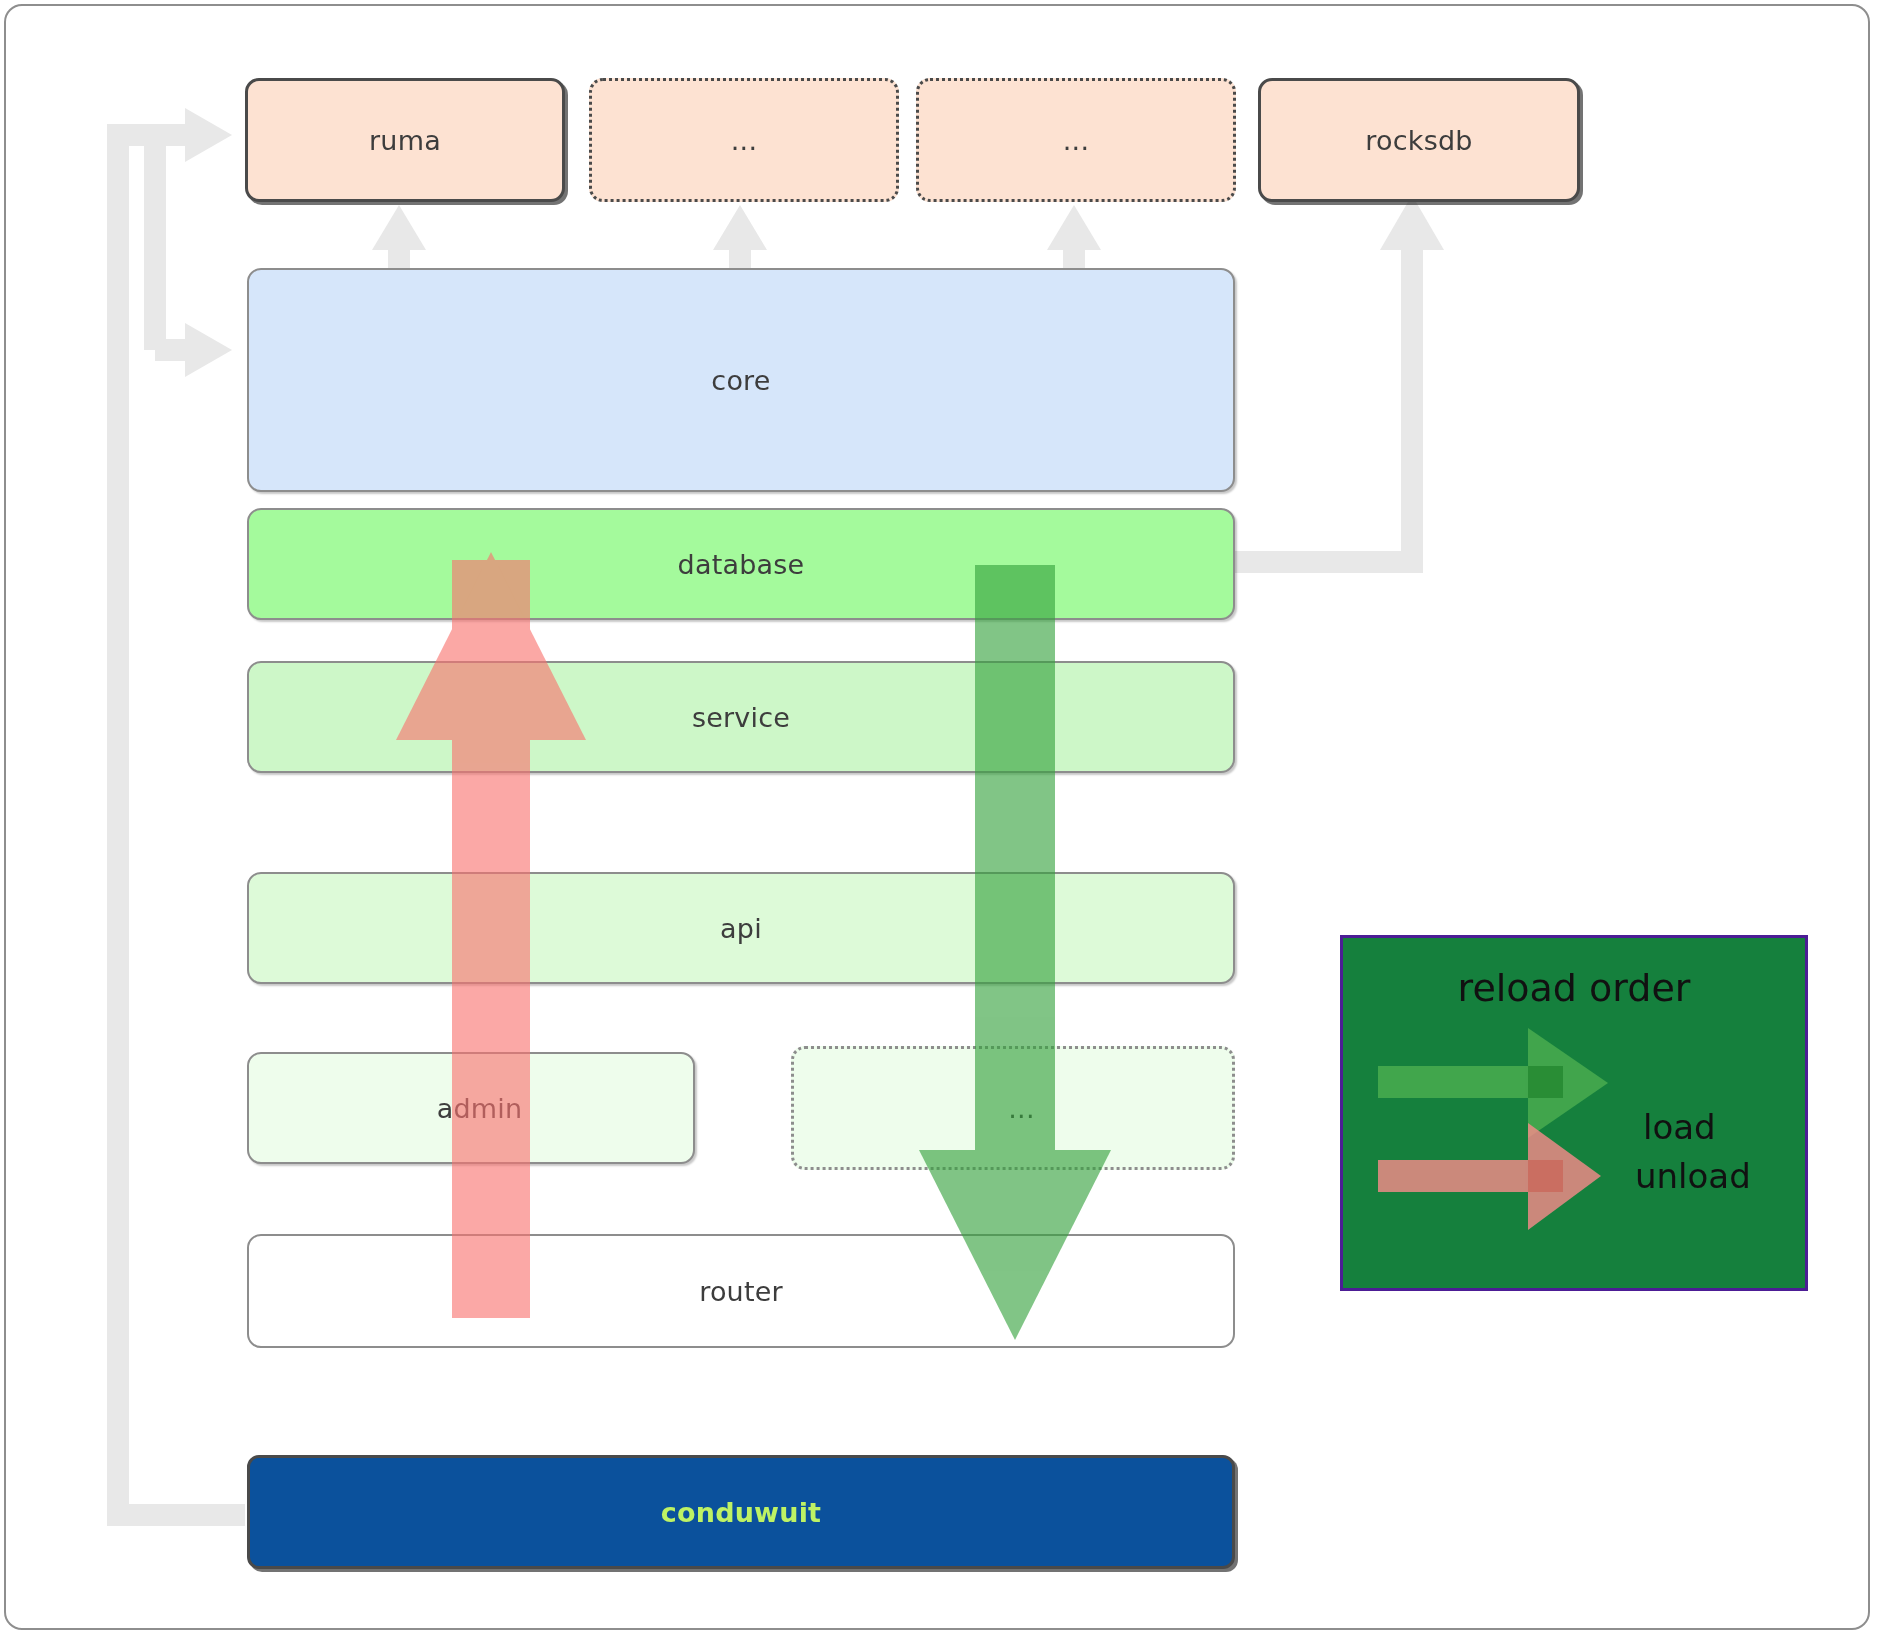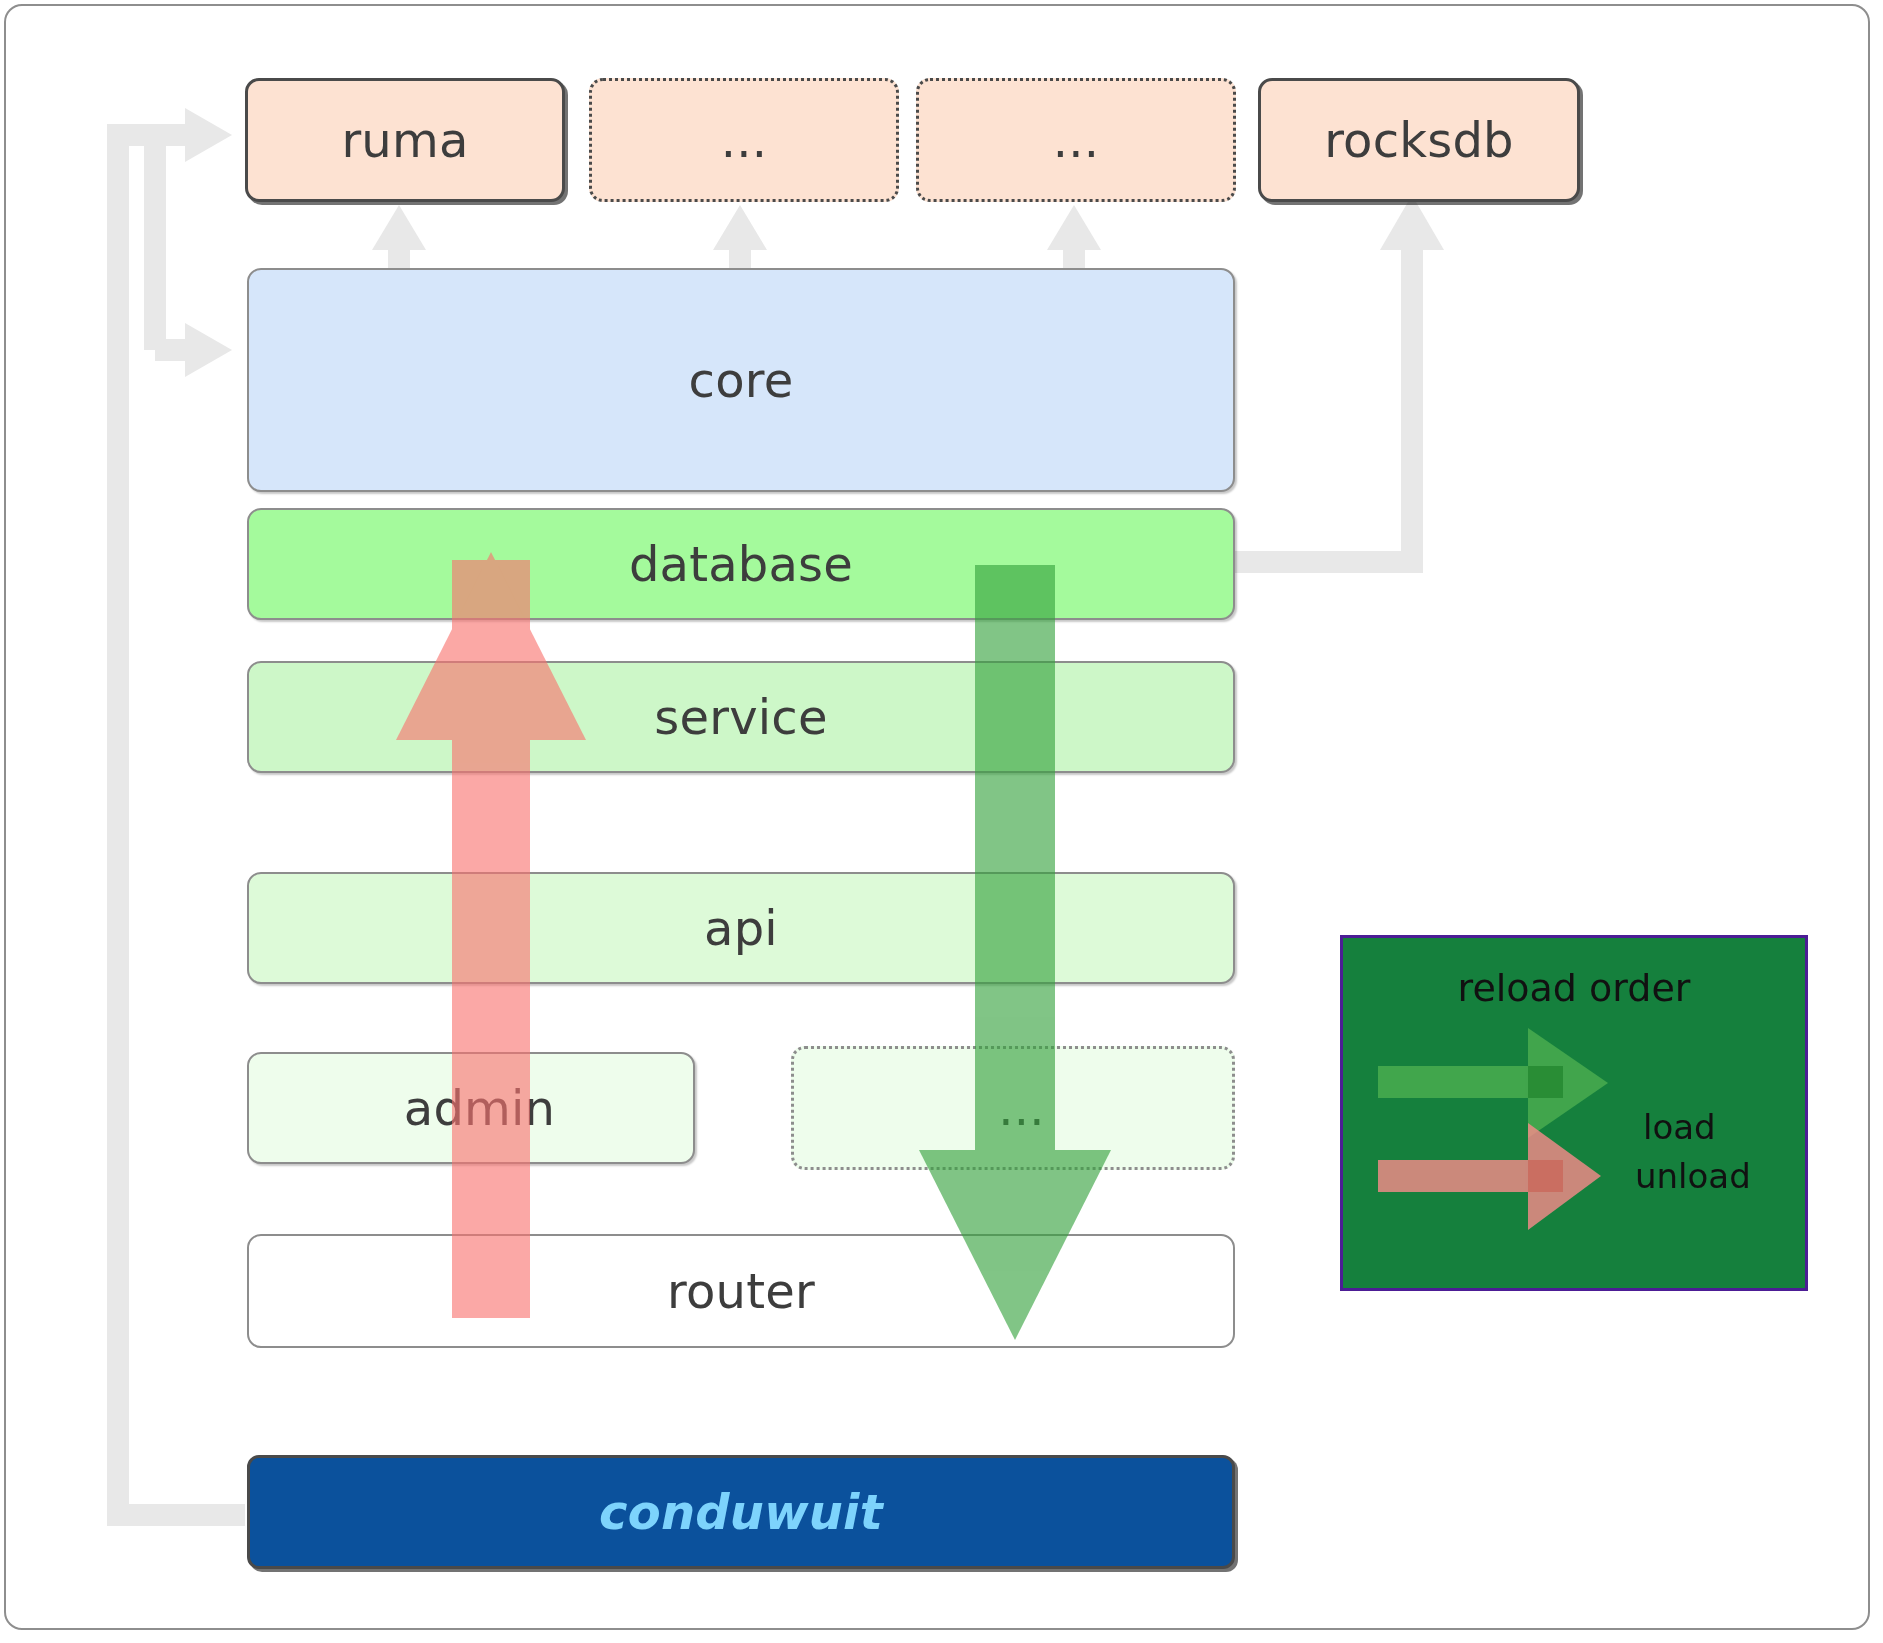--- a/index.html
+++ b/index.html
@@ -17,39 +17,39 @@
     border:2px solid #8e8e8e;
     border-radius:18px;
     box-sizing:border-box;
     background:#ffffff;
   }
   .box{
     position:absolute;
     box-sizing:border-box;
     display:flex;align-items:center;justify-content:center;
     border-radius:14px;
-    font-size:48px;
+    font-size:27px;
     color:#3d3d3d;
     letter-spacing:.2px;
     white-space:nowrap;
   }
   .solid{border:2.5px solid #8d8d8d;}
   .dark-solid{border:3px solid #4a4a4a;}
   .dotted{border:3px dotted #8d8d8d;}
   .dark-dotted{border:3px dotted #4a4a4a;}
   .shadow{box-shadow:3px 3px 0 rgba(0,0,0,.55);}
   .soft-shadow{box-shadow:2px 2px 2px rgba(0,0,0,.22);}
   .peach{background:#fde2d2;}
   .blue{background:#d6e6fa;}
   .g1{background:#a4fa9c;}
   .g2{background:#cdf7c8;}
   .g3{background:#ddfad8;}
   .g4{background:#eefdec;padding-left:17px;}
   .white{background:#ffffff;}
-  .navy{background:#0b519c;color:#7dd3fc;font-weight:bold;font-style:italic;}
+  .navy{background:#0b519c;color:#bef264;font-weight:bold;}
 
   svg.overlay{position:absolute;left:0;top:0;width:1883px;height:1643px;pointer-events:none;}
 
   
   .legend{
     position:absolute;
     background:#15803d;
     border:3px solid #4c1d95;
     box-sizing:border-box;
   }

